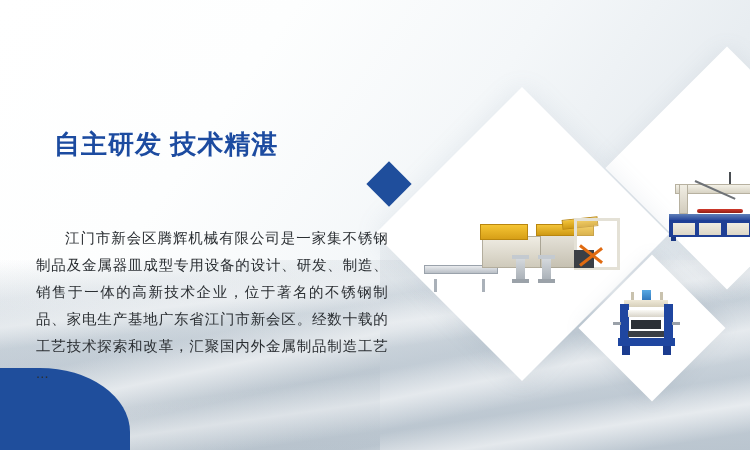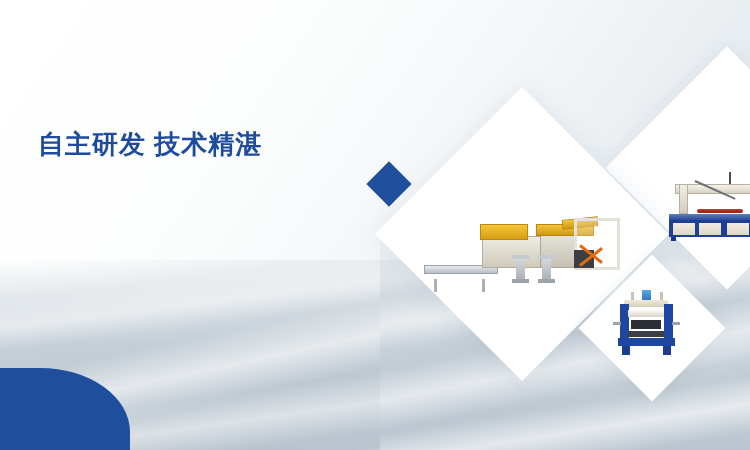--- a/index.html
+++ b/index.html
@@ -70,21 +70,21 @@
     box-shadow:0 0 18px rgba(120,140,160,.12);
   }
 
   
   .blue-diamond{
     position:absolute;left:373px;top:168px;width:32px;height:32px;
     background:#1f4e9c;transform:rotate(45deg);
   }
 
   
-  .text-block{position:absolute;left:0;top:0;width:400px;height:374px;}
+  .text-block{position:absolute;left:16px;top:0;width:400px;height:374px;}
   .headline{
     position:absolute;left:38px;top:122px;width:360px;
     color:#1c4ba0;
     font-size:26px;font-weight:bold;letter-spacing:1px;line-height:44px;
     white-space:nowrap;
   }
   .headline .line2{display:block;}
   .body-copy{
     position:absolute;left:20px;top:210px;width:352px;
     color:#2b2f33;
@@ -302,15 +302,16 @@
     <div class="footL"></div>
     <div class="footR"></div>
   </div>
 
   <div class="blue-diamond"></div>
 
   <div class="text-block">
     <div class="headline">
       <span>自主研发 技术精湛</span>
     </div>
+    <p class="body-copy">江门市新会区腾辉机械有限公司是一家集不锈钢制品及金属器皿成型专用设备的设计、研发、制造、销售于一体的高新技术企业，位于著名的不锈钢制品、家电生产基地广东省江门市新会区。经数十载的工艺技术探索和改革，汇聚国内外金属制品制造工艺 ...</p>
   </div>
 
 </div>
 
 </body></html>

